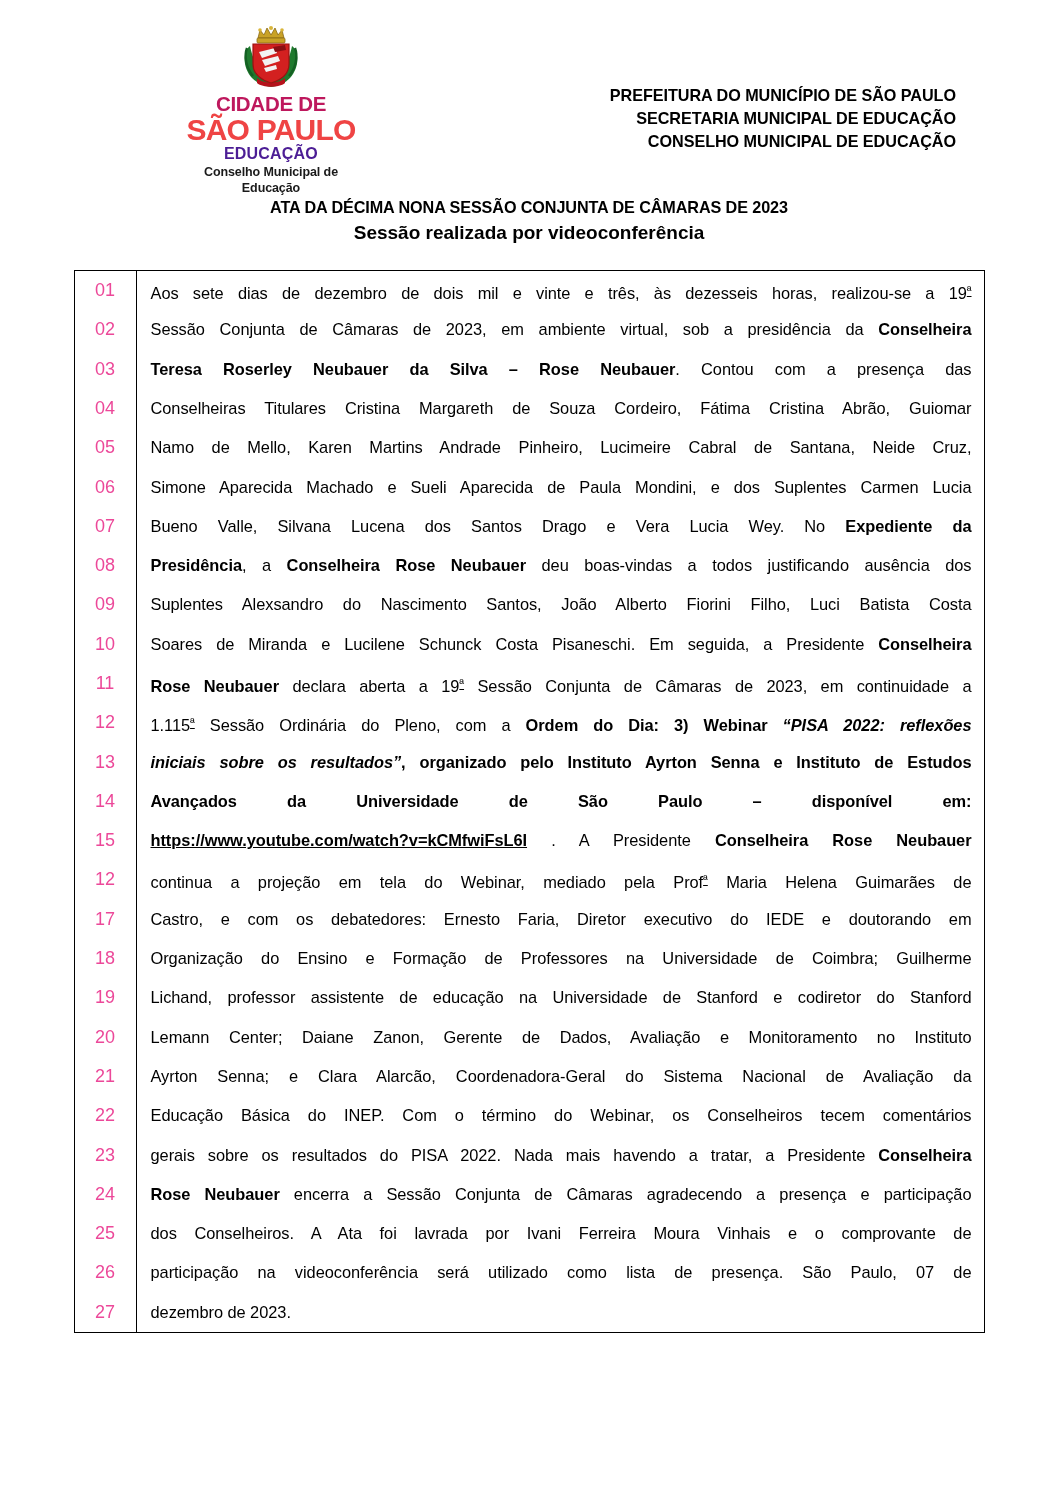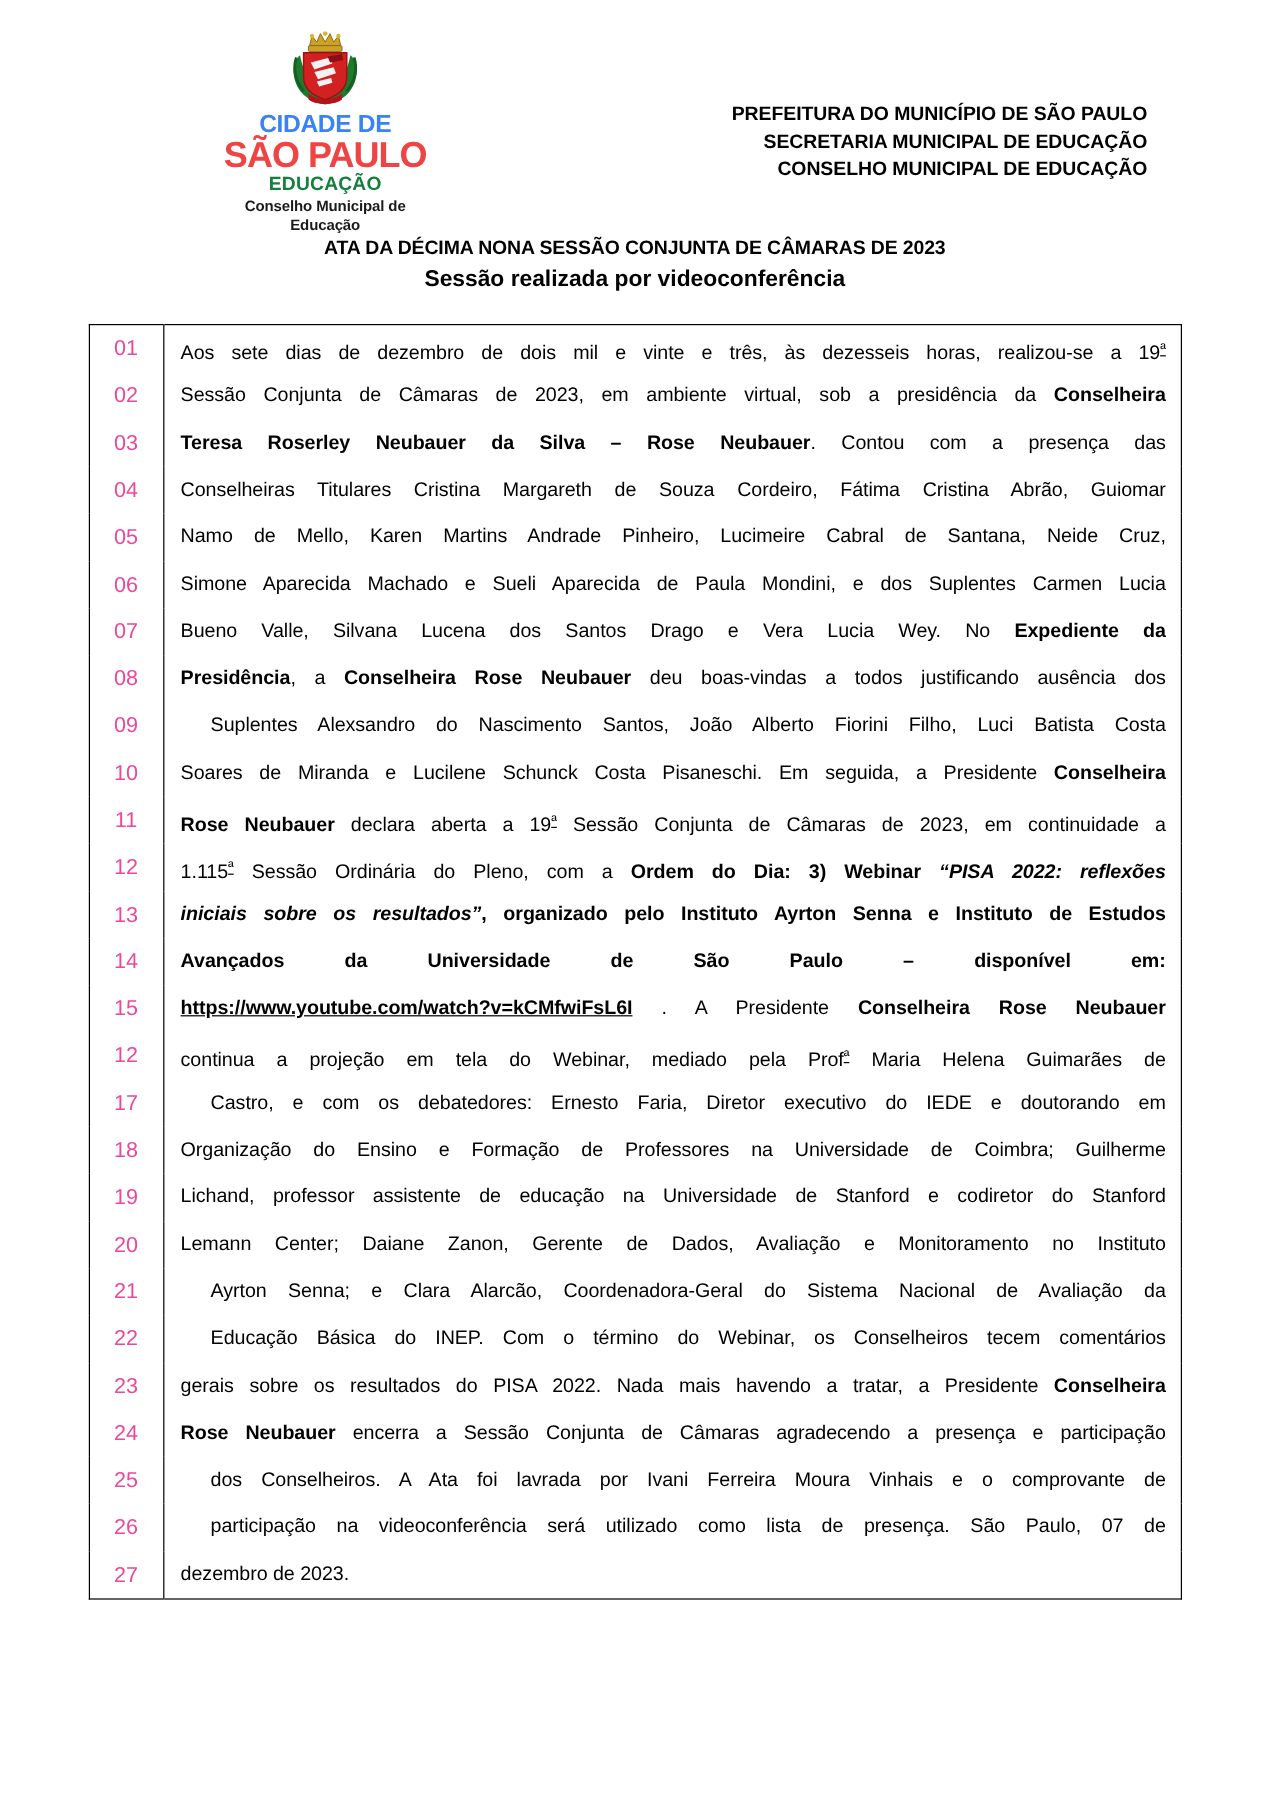--- a/index.html
+++ b/index.html
@@ -48,35 +48,35 @@
     height: 66px;
     margin: 0 auto 2px auto;
     display: block;
   }
 
   .logo-line1 {
     font-size: 20.5px;
     font-weight: bold;
     letter-spacing: -0.3px;
     line-height: 1.02;
-    color: #3b82f6;
+    color: #be185d;
   }
   .logo-line2 {
     font-size: 30px;
     font-weight: bold;
     letter-spacing: -0.8px;
     line-height: 1.0;
     color: #ef4444;
   }
   .logo-line3 {
     font-size: 16px;
     font-weight: bold;
     letter-spacing: 0.2px;
     line-height: 1.15;
-    color: #15803d;
+    color: #4c1d95;
   }
   .logo-line4 {
     font-size: 12.5px;
     font-weight: bold;
     letter-spacing: -0.1px;
     line-height: 1.25;
     margin-top: 2px;
     color: #1a1a1a;
   }
 
@@ -171,21 +171,21 @@
   .sup-ord {
     font-size: 0.78em;
     vertical-align: 0.35em;
     text-decoration: underline;
   }
 
   
   .ws0  { word-spacing: 0px; }
   .ws1  { word-spacing: 1.2px; }
   .ws2  { word-spacing: 2.4px; }
-  .ws3  { word-spacing: 3.8px; margin-left: 25px; }
+  .ws3  { word-spacing: 3.8px; }
   .ws5  { word-spacing: 7px; }
   .ws6  { word-spacing: 9px; }
   .ws10 { word-spacing: 34px; }
 </style>
 </head>
 <body>
 
 <div class="page">
 
   <div class="header">

